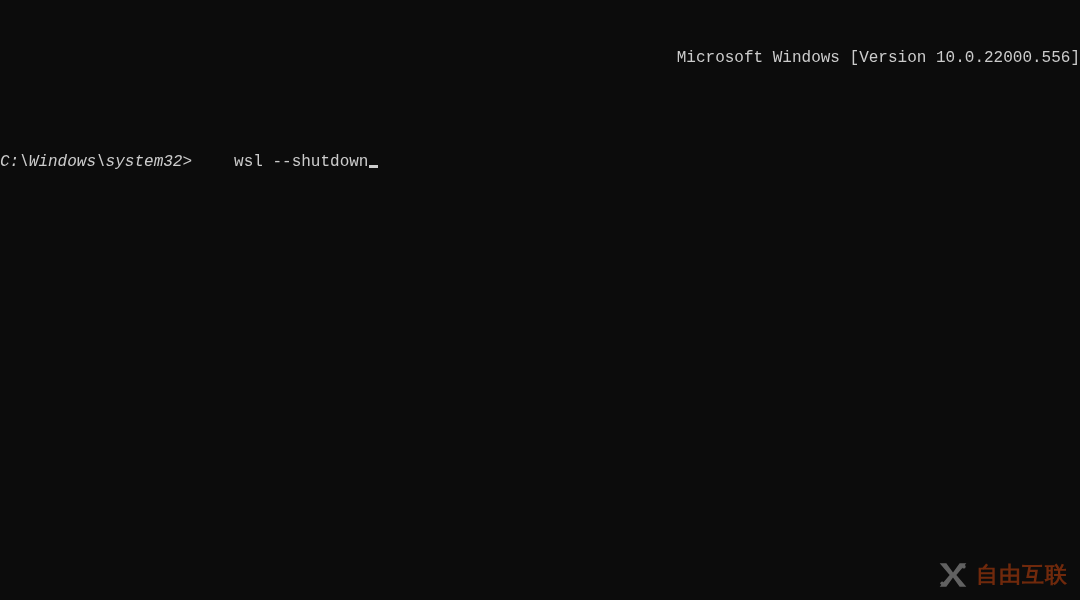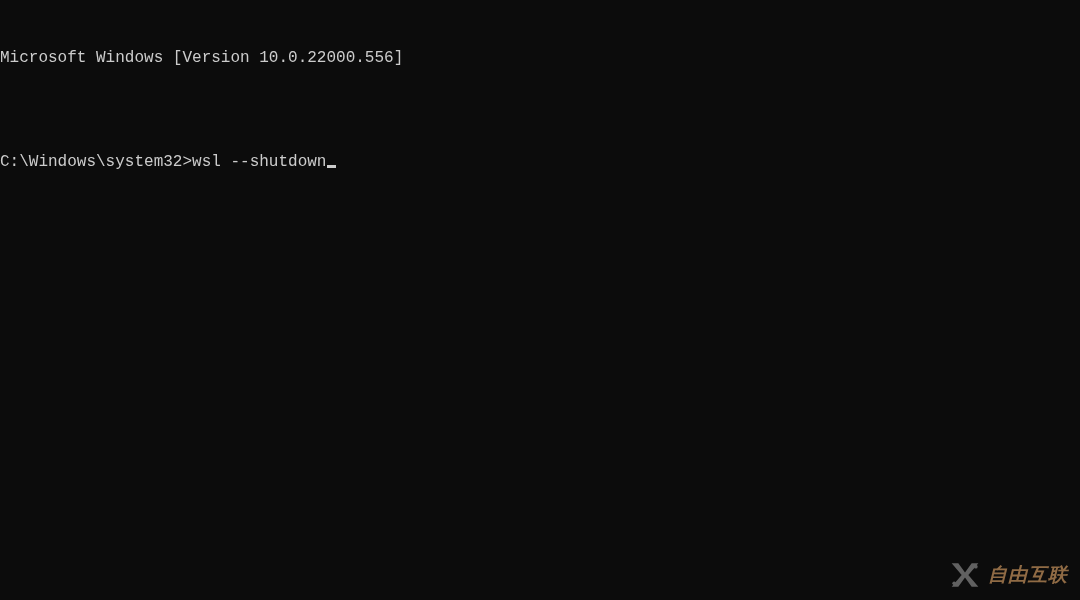--- a/index.html
+++ b/index.html
@@ -14,33 +14,36 @@
       font-family: Consolas, 'Courier New', monospace;
       font-size: 16px;
       color: #cccccc;
       overflow: hidden;
       position: relative;
       line-height: 1.3;
     }
     .terminal {
       padding: 6px 0 0 0;
       white-space: pre;
+      text-align: right;
     }
     .line {
       display: block;
     }
     .prompt-line {
       display: flex;
       align-items: baseline;
     }
     .prompt {
       white-space: pre;
+      font-style: italic;
     }
     .command {
       white-space: pre;
+      margin-left: 42px;
     }
     .cursor {
       display: inline-block;
       width: 9px;
       height: 3px;
       background: #cccccc;
       margin-left: 1px;
       vertical-align: baseline;
       position: relative;
       top: 2px;
@@ -54,24 +57,23 @@
       gap: 6px;
       opacity: 0.55;
     }
     .watermark-icon svg {
       width: 34px;
       height: 30px;
       display: block;
     }
     .watermark-text {
       font-family: "Microsoft YaHei", Arial, sans-serif;
-      font-size: 19px;
+      font-size: 22px;
       font-weight: 700;
-      font-style: italic;
-      color: #fdba74;
+      color: #c2410c;
       letter-spacing: 1px;
     }
   </style>
 </head>
 <body>
 
 <div class="terminal">
   <span class="line">Microsoft Windows [Version 10.0.22000.556]</span>
   <span class="line"></span>
   <div class="prompt-line">

